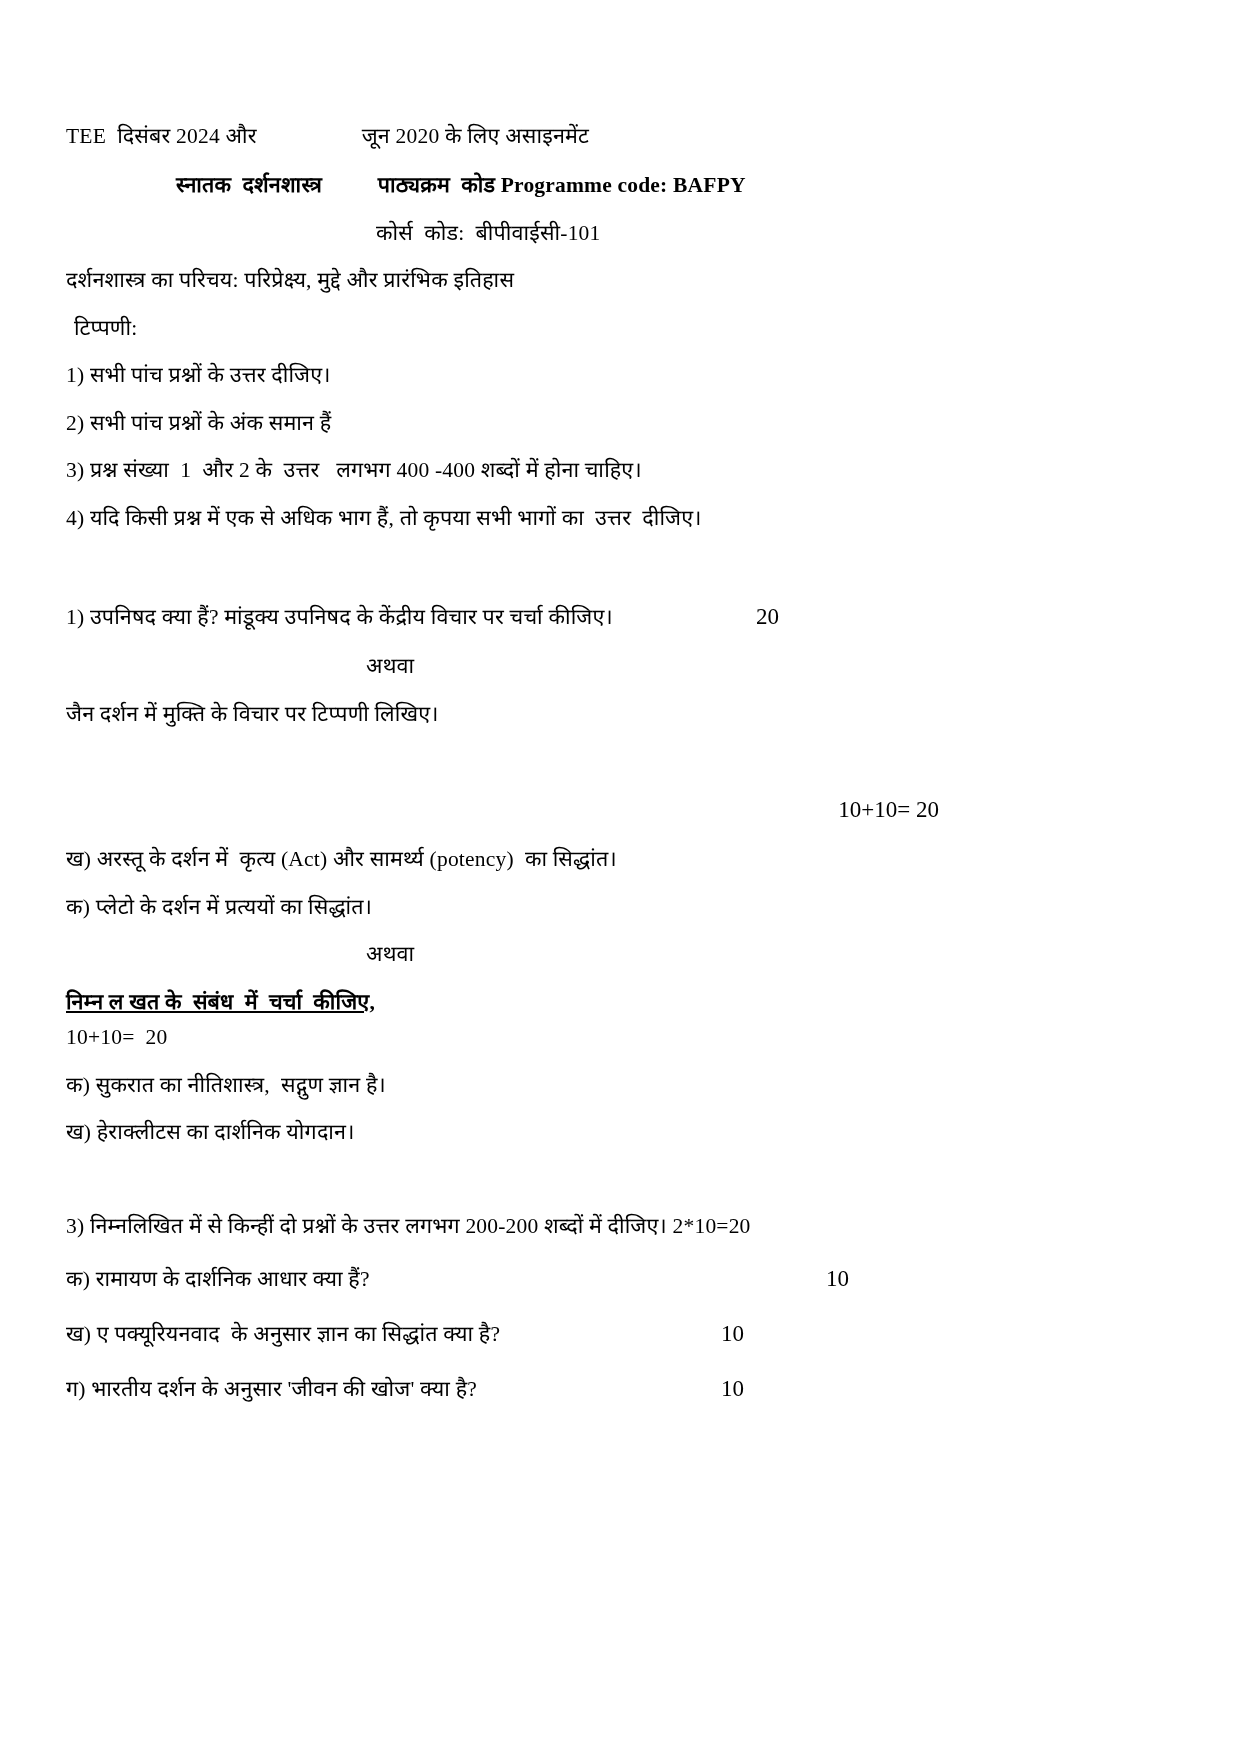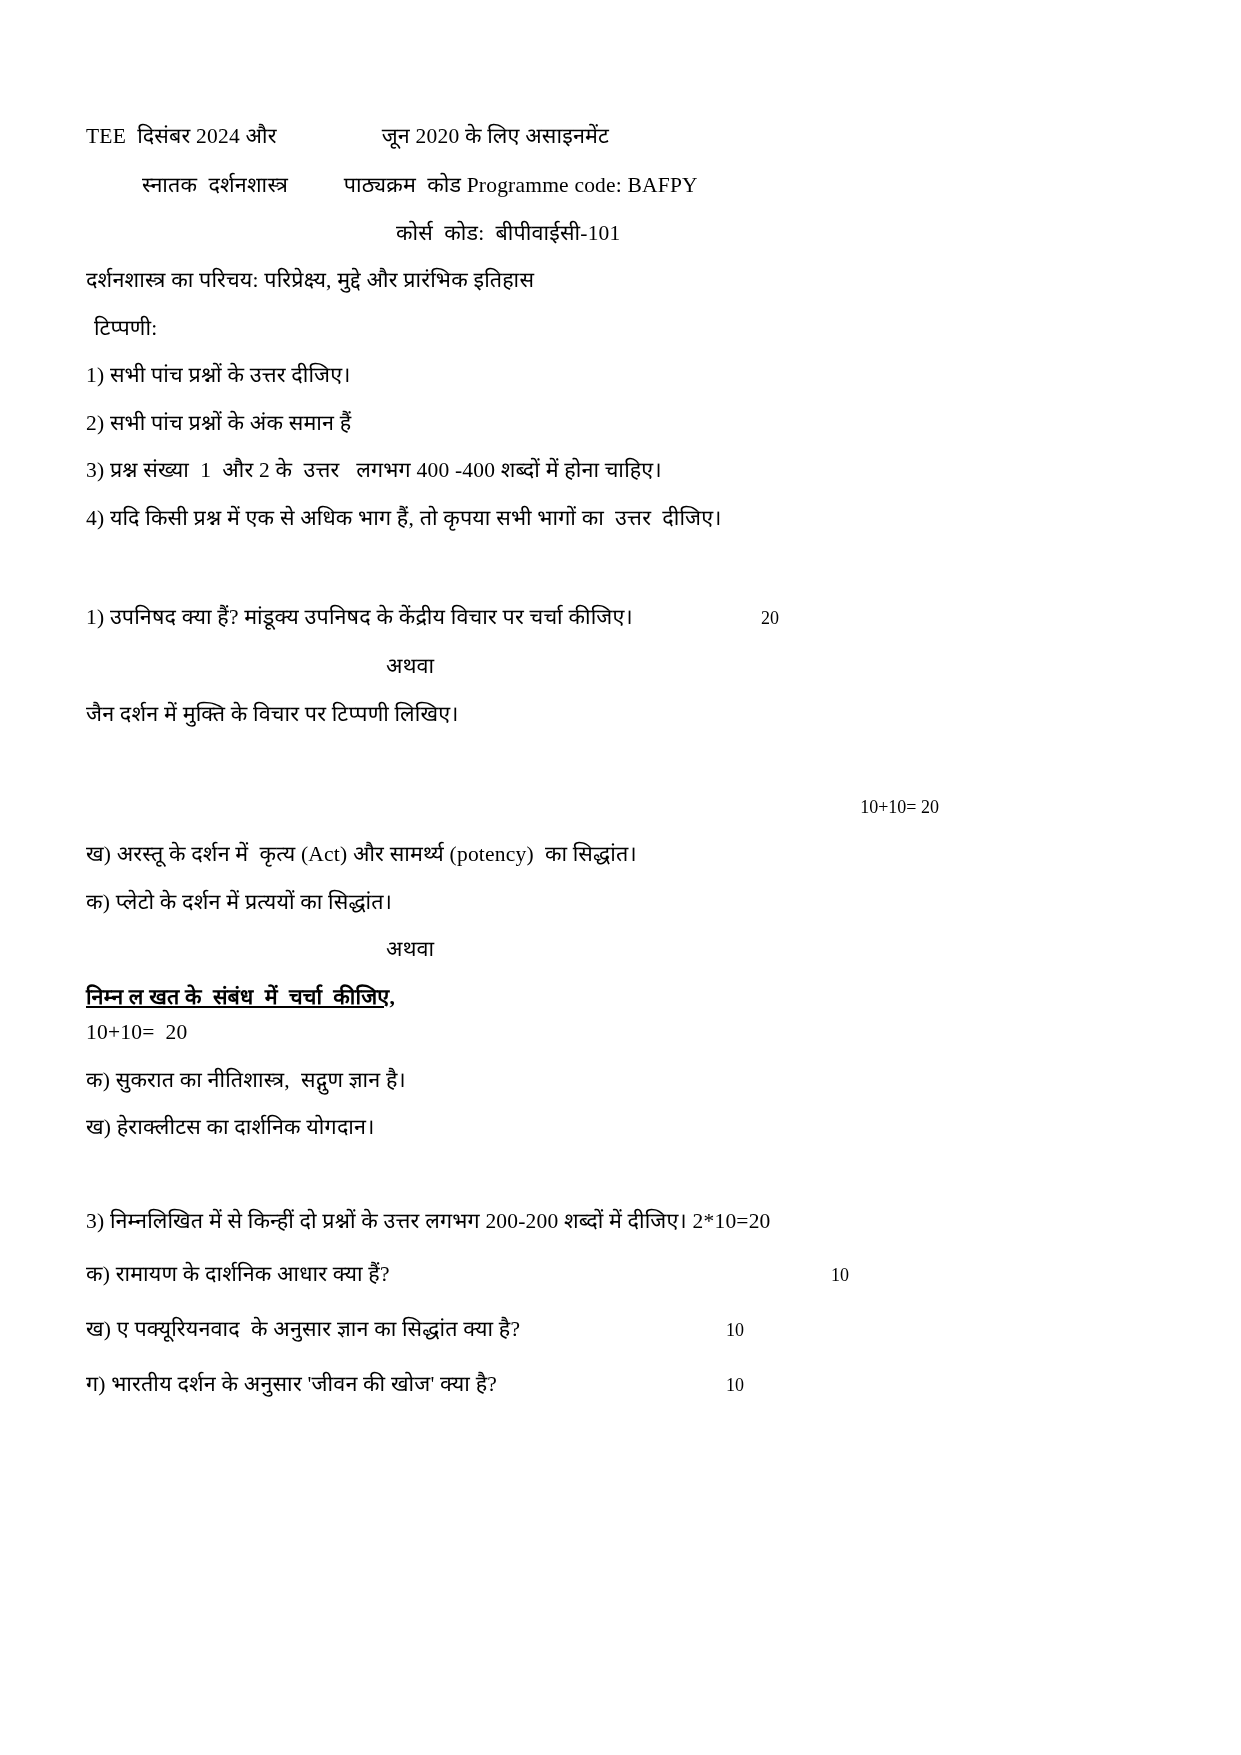--- a/index.html
+++ b/index.html
@@ -12,44 +12,44 @@
     height: 1755px;
     font-family: "Liberation Serif", serif;
     color: #000000;
     position: relative;
   }
   .page {
     position: relative;
     width: 1164px;
     height: 1755px;
     box-sizing: border-box;
-    padding: 120px 130px 0 86px;
+    padding: 120px 130px 0 66px;
   }
   .line {
     font-size: 21.5px;
     line-height: 1.0;
     margin: 0 0 26px 0;
     white-space: pre-wrap;
     letter-spacing: 0.2px;
   }
   .row {
     display: flex;
     align-items: baseline;
     margin: 0 0 26px 0;
   }
   .row .txt {
     font-size: 21.5px;
     white-space: pre-wrap;
     letter-spacing: 0.2px;
   }
   .row .marks {
-    font-size: 18px;
+    font-size: 23px;
     white-space: pre;
   }
-  .indent-1 { margin-left: 56px; }
+  .indent-1 { margin-left: 110px; font-weight: bold; }
   .indent-3 { margin-left: 310px; }
   .bold { font-weight: bold; }
   .gap-lg { height: 46px; }
   .spacer-inline { display: inline-block; }
   .mk-20 { margin-left: auto; margin-right: 255px; }
   .mk-1010 { margin-left: auto; margin-right: 95px; }
   .mk-q3a { margin-left: auto; margin-right: 185px; }
   .mk-q3b { margin-left: auto; margin-right: 290px; }
   .mk-q3c { margin-left: auto; margin-right: 290px; }
   .tight { margin-bottom: 14px; text-decoration: underline; }

